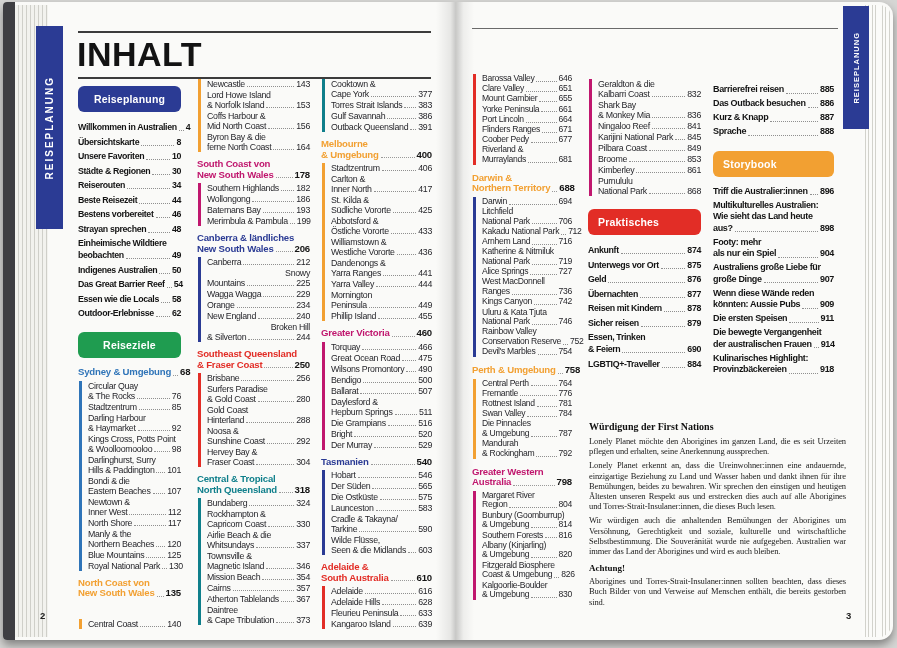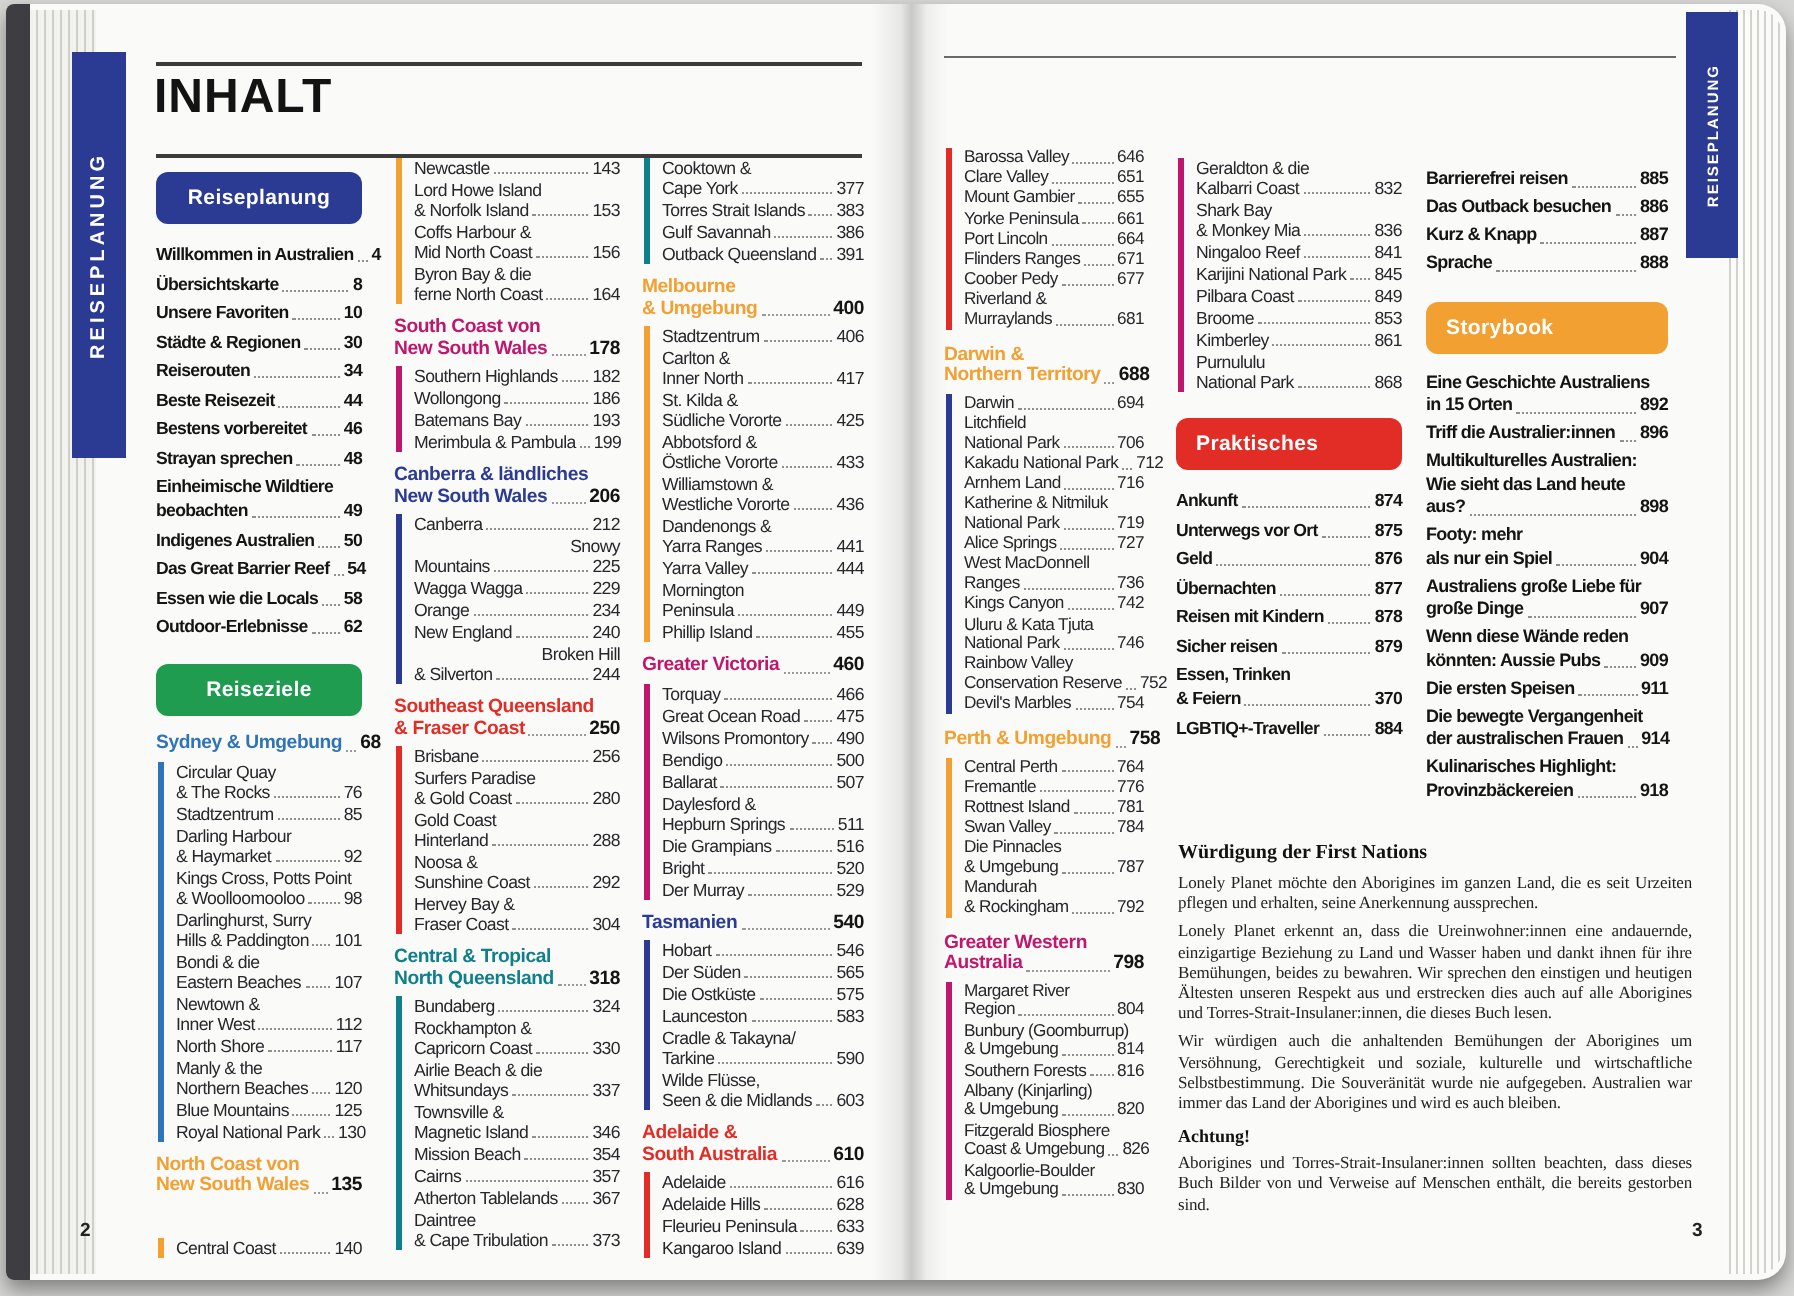--- a/index.html
+++ b/index.html
@@ -18,21 +18,21 @@
   .tab{position:absolute;background:#2b3b94;display:flex;align-items:center;justify-content:center;}
   .tab span{writing-mode:vertical-rl;transform:rotate(180deg);color:#fff;font-weight:bold;}
   .tab-left{left:36px;top:26px;width:27px;height:203px;}
   .tab-left span{font-size:10px;letter-spacing:2px;}
   .tab-right{left:843px;top:6px;width:26px;height:123px;}
   .tab-right span{font-size:7.5px;letter-spacing:1px;}
   .rule{position:absolute;background:#3c3c3c;height:2px;}
   #rule-l-top{left:78px;top:31px;width:353px;}
   #rule-l-bot{left:78px;top:77px;width:353px;}
   #rule-r-top{left:472px;top:28px;width:366px;height:1px;background:#6a6a6a;}
-  .page-title{position:absolute;left:77px;top:35px;font-size:24px;font-weight:bold;color:#131313;letter-spacing:.5px;}
+  .page-title{position:absolute;left:77px;top:35px;font-size:34px;font-weight:bold;color:#131313;letter-spacing:.5px;}
   .pagenum{position:absolute;font-size:9.5px;font-weight:bold;color:#222;}
   #pagenum-left{left:40px;top:610px;}
   #pagenum-right{left:846px;top:610px;}
 
   .col{position:absolute;}
   #col1{left:78px;top:86px;width:103px;}
   #col2{left:197px;top:79px;width:113px;}
   #col3{left:321px;top:79px;width:111px;}
   #col4{left:472px;top:66px;width:100px;}
   #col5{left:588px;top:79px;width:113px;}
@@ -1221,21 +1221,21 @@
             <span class="lab">Sicher reisen</span>
             <span class="dots"></span>
             <span class="pg">879</span>
           </div>
         </div>
         <div class="entry">
           <div class="eline">Essen, Trinken</div>
           <div class="erow">
             <span class="lab">&amp; Feiern</span>
             <span class="dots"></span>
-            <span class="pg">370</span>
+            <span class="pg">690</span>
           </div>
         </div>
         <div class="entry">
           <div class="erow">
             <span class="lab">LGBTIQ+-Traveller</span>
             <span class="dots"></span>
             <span class="pg">884</span>
           </div>
         </div>
       </div>
@@ -1266,28 +1266,20 @@
         <div class="entry">
           <div class="erow">
             <span class="lab">Sprache</span>
             <span class="dots"></span>
             <span class="pg">888</span>
           </div>
         </div>
       </div>
       <div class="secbox" style="background: rgb(242, 160, 50); padding-left: 10px;">Storybook</div>
       <div class="boldlist compact">
-        <div class="entry">
-          <div class="eline">Eine Geschichte Australiens</div>
-          <div class="erow">
-            <span class="lab">in 15 Orten</span>
-            <span class="dots"></span>
-            <span class="pg">892</span>
-          </div>
-        </div>
         <div class="entry">
           <div class="erow">
             <span class="lab">Triff die Australier:innen</span>
             <span class="dots"></span>
             <span class="pg">896</span>
           </div>
         </div>
         <div class="entry">
           <div class="eline">Multikulturelles Australien:</div>
           <div class="eline">Wie sieht das Land heute</div>

